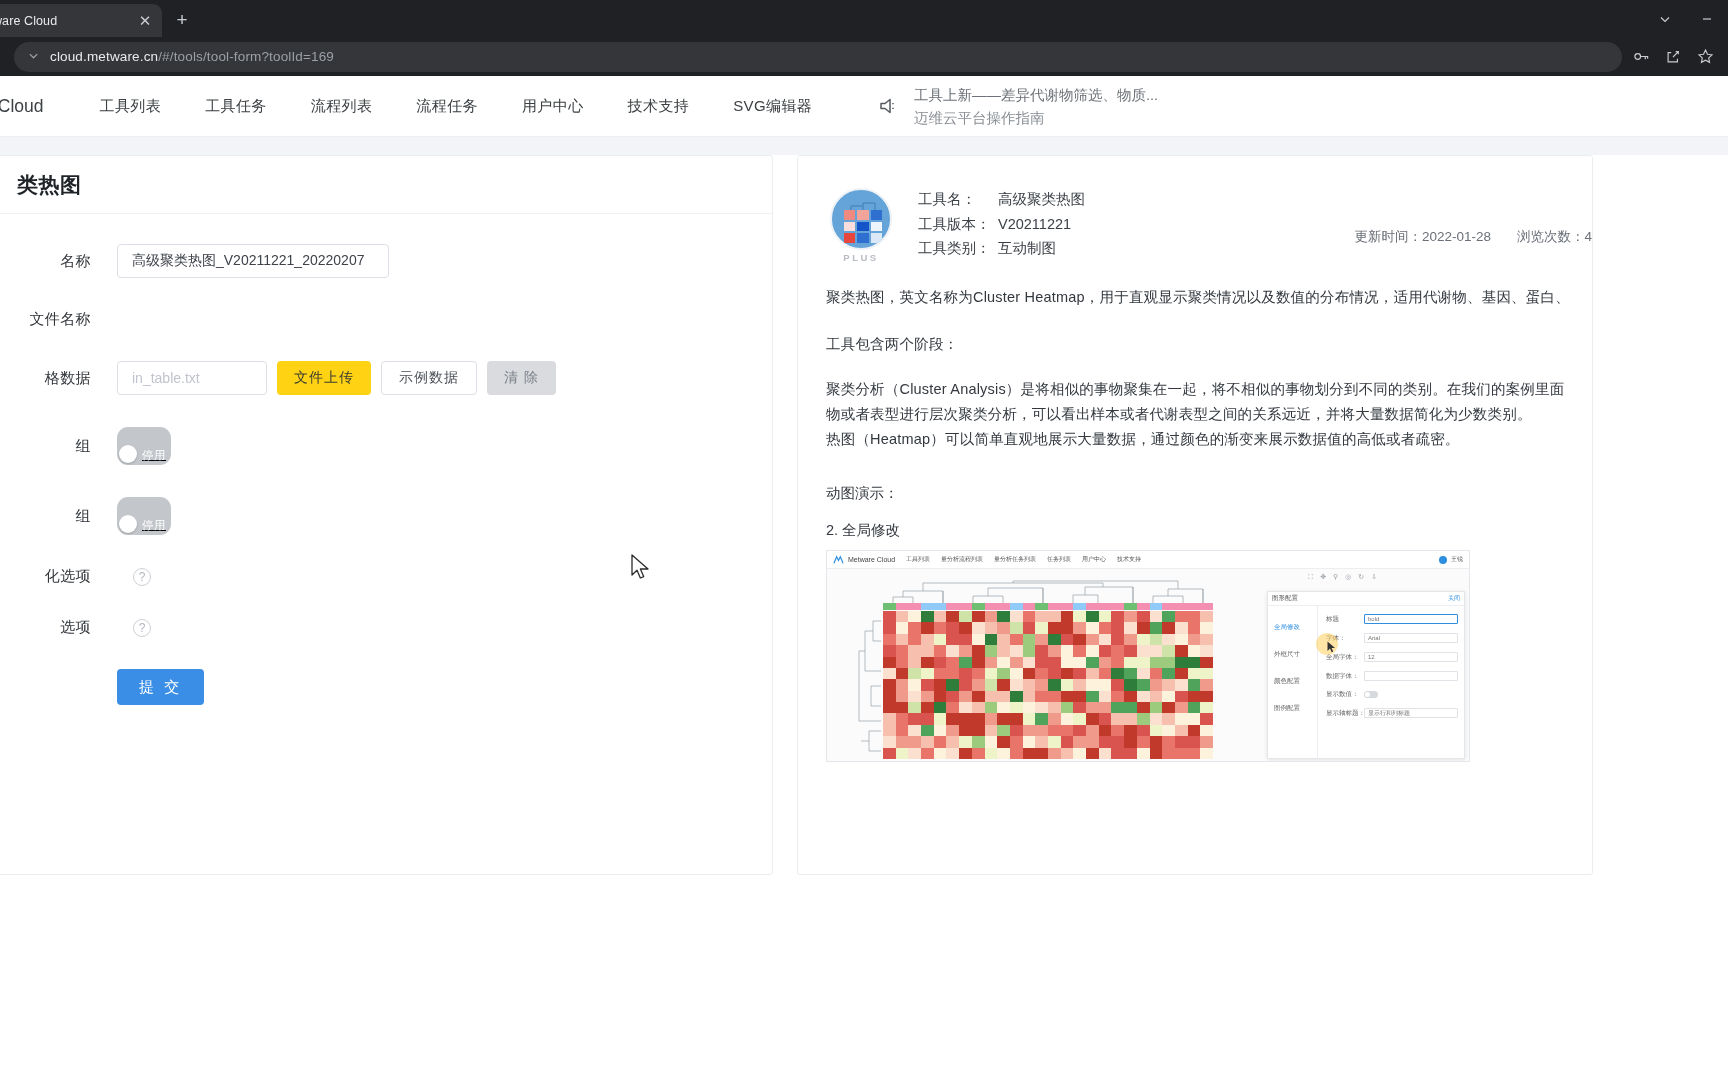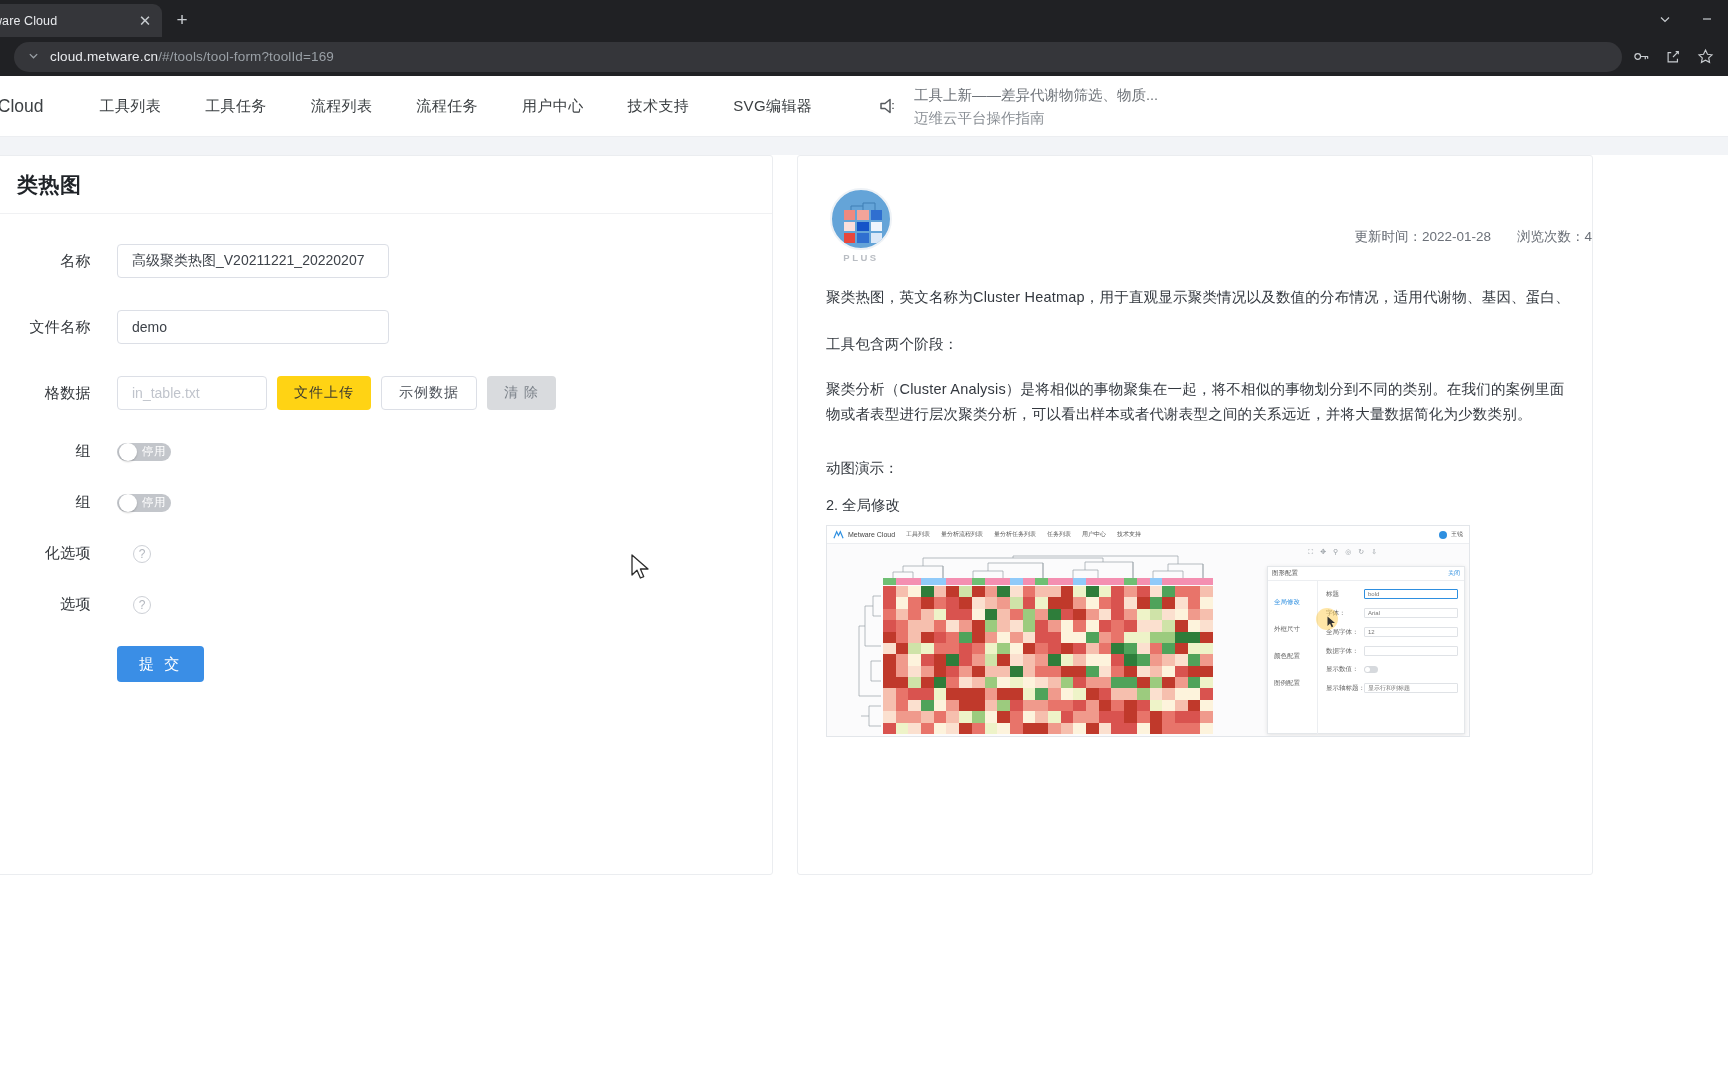--- a/index.html
+++ b/index.html
@@ -118,22 +118,22 @@
   .finput.small { width: 150px; }
   .btn {
     height: 34px; border-radius: 4px; display: flex; align-items: center;
     justify-content: center; font-size: 14px; padding: 0 17px; margin-left: 10px;
     white-space: nowrap; letter-spacing: 1px;
   }
   .btn.upload { background: #ffd314; color: #3a3a30; font-weight: 400; }
   .btn.ghost { background: #fff; border: 1px solid #dcdfe6; color: #4a4f57; }
   .btn.clear { background: #d9dbde; color: #7b8189; }
   .switch {
-    width: 54px; height: 18px; border-radius: 11px; background: #c3c6cb;
-    display: flex; align-items: center; padding: 2px; position: relative;
+    width: 54px; height: 38px; border-radius: 11px; background: #c3c6cb;
+    display: flex; align-items: flex-end; padding: 2px; position: relative; text-decoration: underline;
   }
   .switch .knob {
     width: 18px; height: 18px; border-radius: 50%; background: #fff;
     box-shadow: 0 1px 2px rgba(0,0,0,.2);
   }
   .switch .txt {
     color: #fff; font-size: 11.5px; margin-left: 5px; letter-spacing: .5px;
   }
   .select {
     width: 272px; height: 34px; border: 1px solid #dcdfe6; border-radius: 4px;
@@ -356,21 +356,20 @@
         <div class="card-title">类热图</div>
         <div class="form">
 
           <div class="frow">
             <div class="flabel">名称</div>
             <div class="finput">高级聚类热图_V20211221_20220207</div>
           </div>
 
           <div class="frow">
             <div class="flabel">文件名称</div>
-            <div class="finput">demo</div>
           </div>
 
           <div class="frow">
             <div class="flabel">格数据</div>
             <div class="finput ph small">in_table.txt</div>
             <div class="btn upload">文件上传</div>
             <div class="btn ghost">示例数据</div>
             <div class="btn clear">清 除</div>
           </div>
 
@@ -429,26 +428,41 @@
                   <span style="background:#fbdedb"></span>
                     <span style="background:#1554c8"></span>
                     <span style="background:#eef4fc"></span>
                   <span style="background:#e8463c"></span>
                     <span style="background:#2f6fd0"></span>
                     <span style="background:#dbe8f8"></span>
                 </div>
               </div>
               <div class="plus-badge">PLUS</div>
             </div>
+            <div class="tool-fields">
+              <div class="frowi">
+                <span class="k">工具名：</span>
+                <span class="v">高级聚类热图</span>
+              </div>
+              <div class="frowi">
+                <span class="k">工具版本：</span>
+                <span class="v">V20211221</span>
+              </div>
+              <div class="frowi">
+                <span class="k">工具类别：</span>
+                <span class="v">互动制图</span>
+              </div>
+            </div>
           </div>
 
           <div class="para">聚类热图，英文名称为Cluster Heatmap，用于直观显示聚类情况以及数值的分布情况，适用代谢物、基因、蛋白、16s等数据。</div>
           <div class="para">工具包含两个阶段：</div>
           <div class="para" style="margin-top:20px">聚类分析（Cluster Analysis）是将相似的事物聚集在一起，将不相似的事物划分到不同的类别。在我们的案例里面，是对样本，对代谢</div>
           <div class="para" style="margin-top:0">物或者表型进行层次聚类分析，可以看出样本或者代谢表型之间的关系远近，并将大量数据简化为少数类别。</div>
+          <div class="para" style="margin-top:0">热图（Heatmap）可以简单直观地展示大量数据，通过颜色的渐变来展示数据值的高低或者疏密。</div>
 
           <div class="demo-label">动图演示：</div>
           <div class="demo-num">2. 全局修改</div>
 
           <div class="demo-shot">
             <div class="ds-nav">
               <span class="ds-logo">
                 <svg width="11" height="11" viewBox="0 0 12 12">
                     <path d="M1 10 L4 3 L6 7 L8 3 L11 10" fill="none" stroke="#2e8fe0" stroke-width="1.3"></path>
                   </svg>

